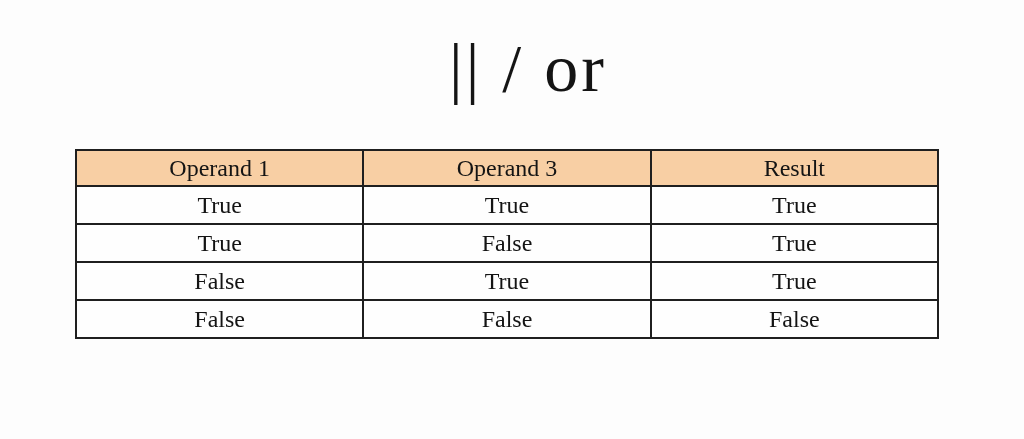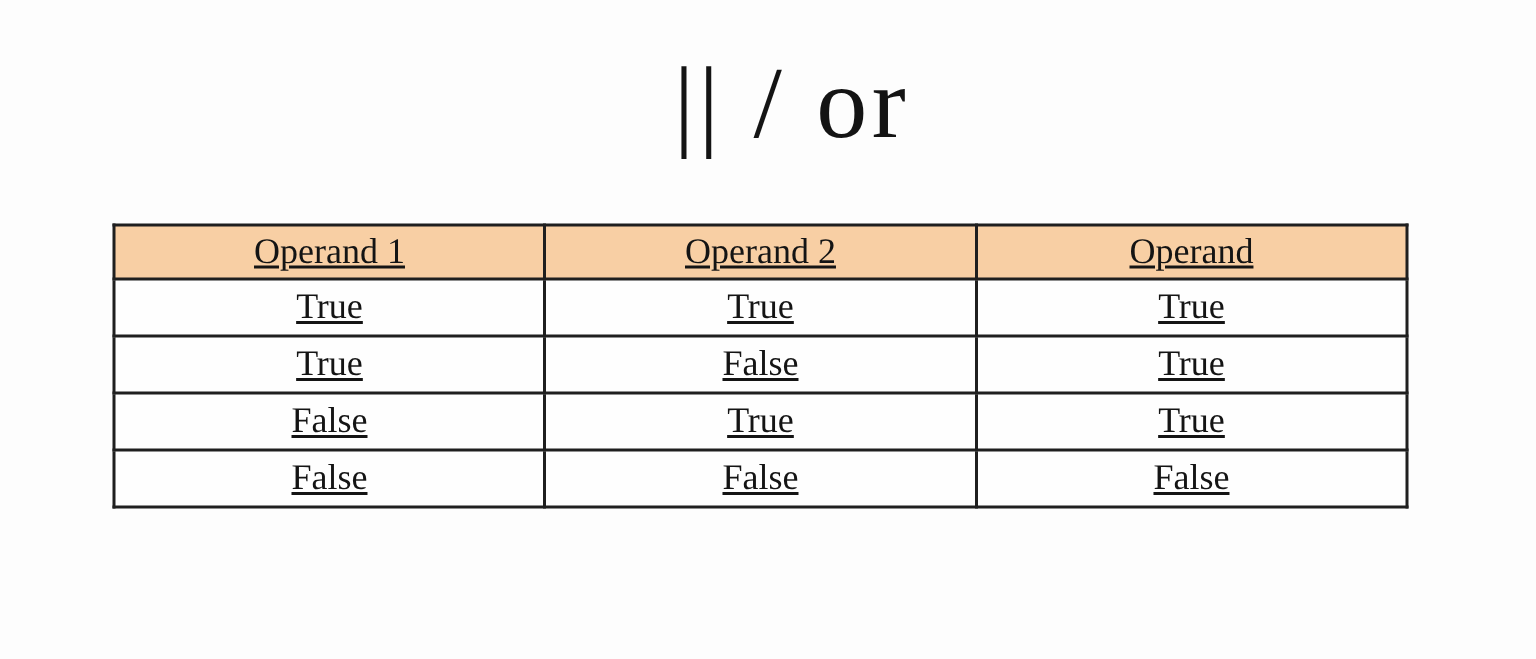--- a/index.html
+++ b/index.html
@@ -38,21 +38,20 @@
   }
   .truth-table th,
   .truth-table td {
     border: 2px solid var(--border-color, #1f1f1f);
     text-align: center;
     vertical-align: middle;
     font-family: "Liberation Serif", serif;
     font-size: 24px;
     color: var(--text-color, #141414);
     padding: 0;
-    text-decoration: underline;
   }
   .truth-table th {
     background: var(--header-bg, #f8cfa4);
     font-weight: 400;
     height: 34px;
   }
   .truth-table td {
     background: #fefefe;
     height: 36px;
     margin-top: 48px;
@@ -62,22 +61,22 @@
 <body>
 
 <div>
 
   <h1 class="title">|| / or</h1>
 
   <table class="truth-table">
     <thead>
       <tr>
         <th>Operand 1</th>
-        <th>Operand 2</th>
-        <th>Operand</th>
+        <th>Operand 3</th>
+        <th>Result</th>
       </tr>
     </thead>
     <tbody>
       <tr>
         <td>True</td>
         <td>True</td>
         <td>True</td>
       </tr>
       <tr>
         <td>True</td>

